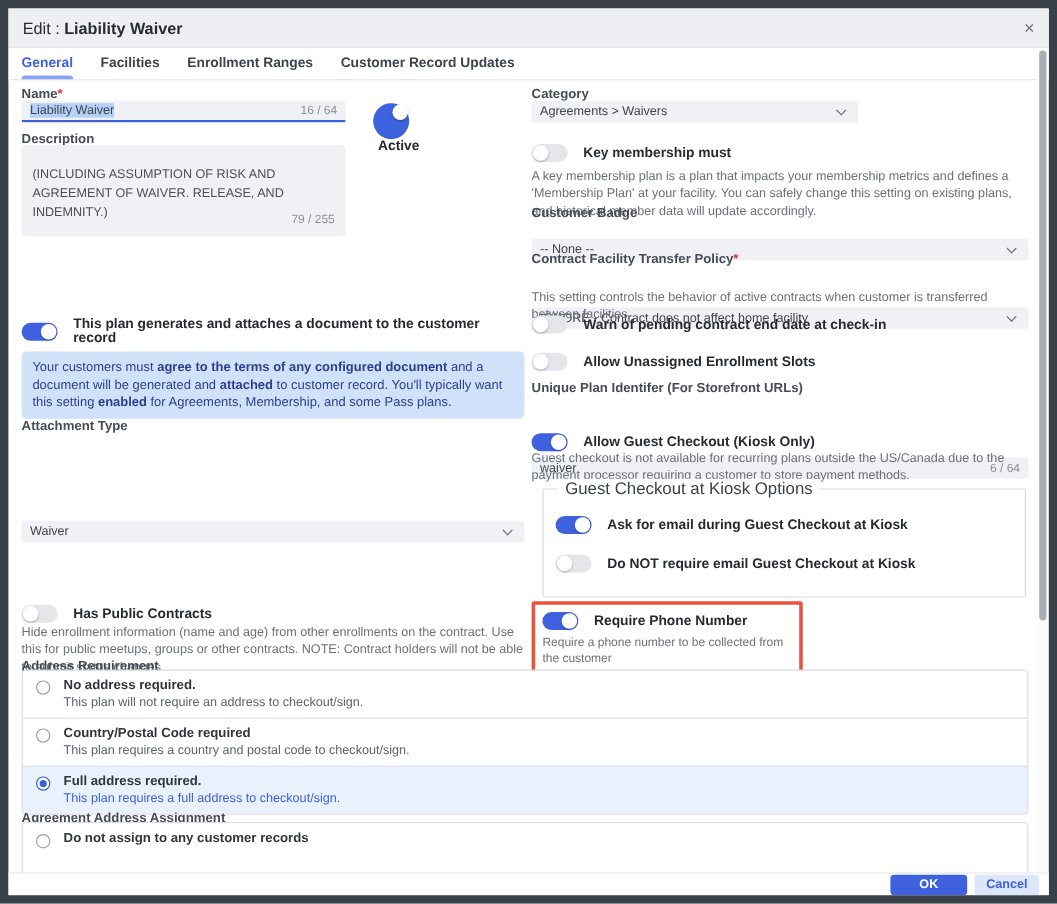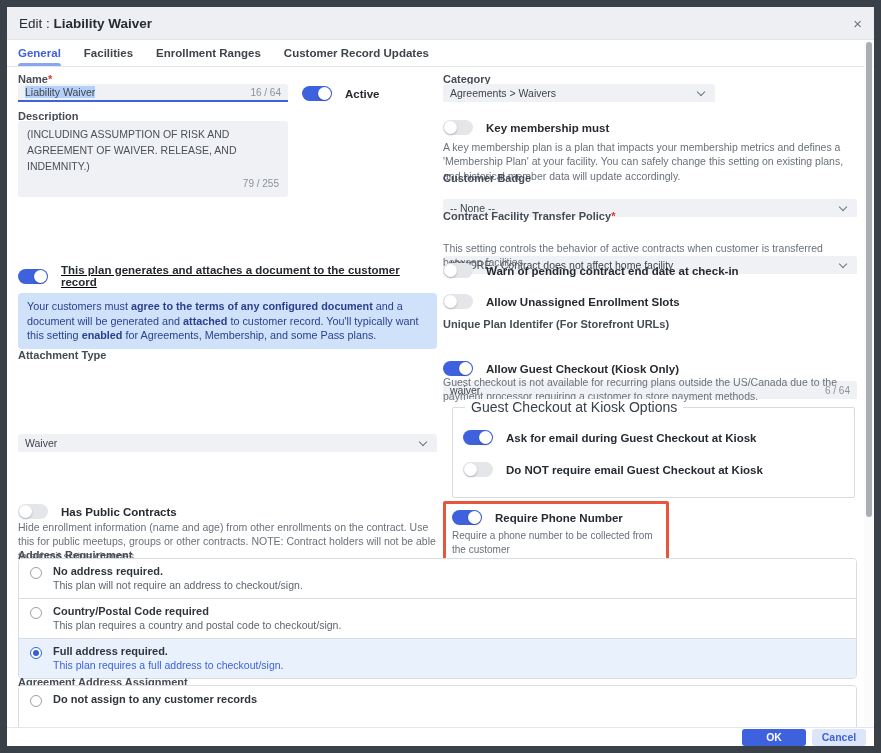--- a/index.html
+++ b/index.html
@@ -32,21 +32,21 @@
   .helper { font-size:10.5px; color:#6a717a; line-height:1.38; }
 
   .field { background:#f0f1f4; border-radius:3px 3px 0 0; height:18px; display:flex; align-items:center; padding:0 7px; font-size:10.5px; color:#3f454d; position:relative; }
   .counter { margin-left:auto; font-size:10px; color:#8a919a; }
   .sel-hl { background:#b5d0f8; }
   .focus-line { border-bottom:2px solid #3e61de; border-radius:3px 3px 0 0; }
 
   .select { background:#f0f1f4; border-radius:3px 3px 0 0; height:18px; display:flex; align-items:center; padding:0 26px 0 7px; font-size:10.5px; color:#3f454d; position:relative; cursor:pointer; }
   .chev { position:absolute; right:11px; top:5px; width:6px; height:6px; border-right:1.4px solid #6c737c; border-bottom:1.4px solid #6c737c; transform:rotate(45deg); }
 
-  .textarea { background:#f0f1f4; border-radius:3px; padding:6px 9px; font-size:10.5px; color:#4a5058; line-height:1.5; position:relative; }
+  .textarea { background:#f0f1f4; border-radius:3px; padding:17px 9px; font-size:10.5px; color:#4a5058; line-height:1.5; position:relative; }
   .textarea .counter { position:absolute; right:9px; bottom:6px; }
 
   
   .trow { display:flex; align-items:center; }
   .toggle { width:30px; height:15px; border-radius:999px; position:relative; flex:0 0 30px; cursor:pointer; }
   .toggle.on  { background:#3e61de; }
   .toggle.off { background:#e4e6ea; }
   .toggle .knob { position:absolute; top:1px; width:13px; height:13px; border-radius:50%; background:#fff; box-shadow:0 1px 2px rgba(0,0,0,.25); }
   .toggle.on  .knob { right:1px; }
   .toggle.off .knob { left:1px; }
@@ -89,24 +89,24 @@
   .btn-cancel { background:#dde6f8; color:#3e61de; width:54px; }
 
   
   .sb-track { position:absolute; right:1px; top:34px; width:9px; height:686px; background:#fbfbfc; }
   .sb-thumb { position:absolute; right:2px; top:35px; width:6px; height:475px; border-radius:3px; background:#a9aeb4; }
 
   
   .b-name-lbl   { top:5px; }
   .b-name-row   { top:16px; display:flex; align-items:flex-start; }
   .b-name-field { width:270px; }
-  .b-active     { margin-left:14px; margin-top:2px; }
+  .b-active     { margin-left:14px; margin-top:2px;flex-direction:column; }
   .b-desc-lbl   { top:42px; }
   .b-desc-area  { top:53px; width:270px; height:76px; }
-  .b-doc-tgl    { top:196px;text-decoration:underline; }
+  .b-doc-tgl    { top:196px; }
   .b-info       { top:225px; }
   .b-att-lbl    { top:281px; }
   .b-att-sel    { top:290px; }
   .b-pub-tgl    { top:436px; }
   .b-pub-help   { top:452px; }
 
   
   .r-cat-lbl    { top:5px; }
   .r-cat-sel    { top:16px; width:272px; }
   .r-key-tgl    { top:52px; }

